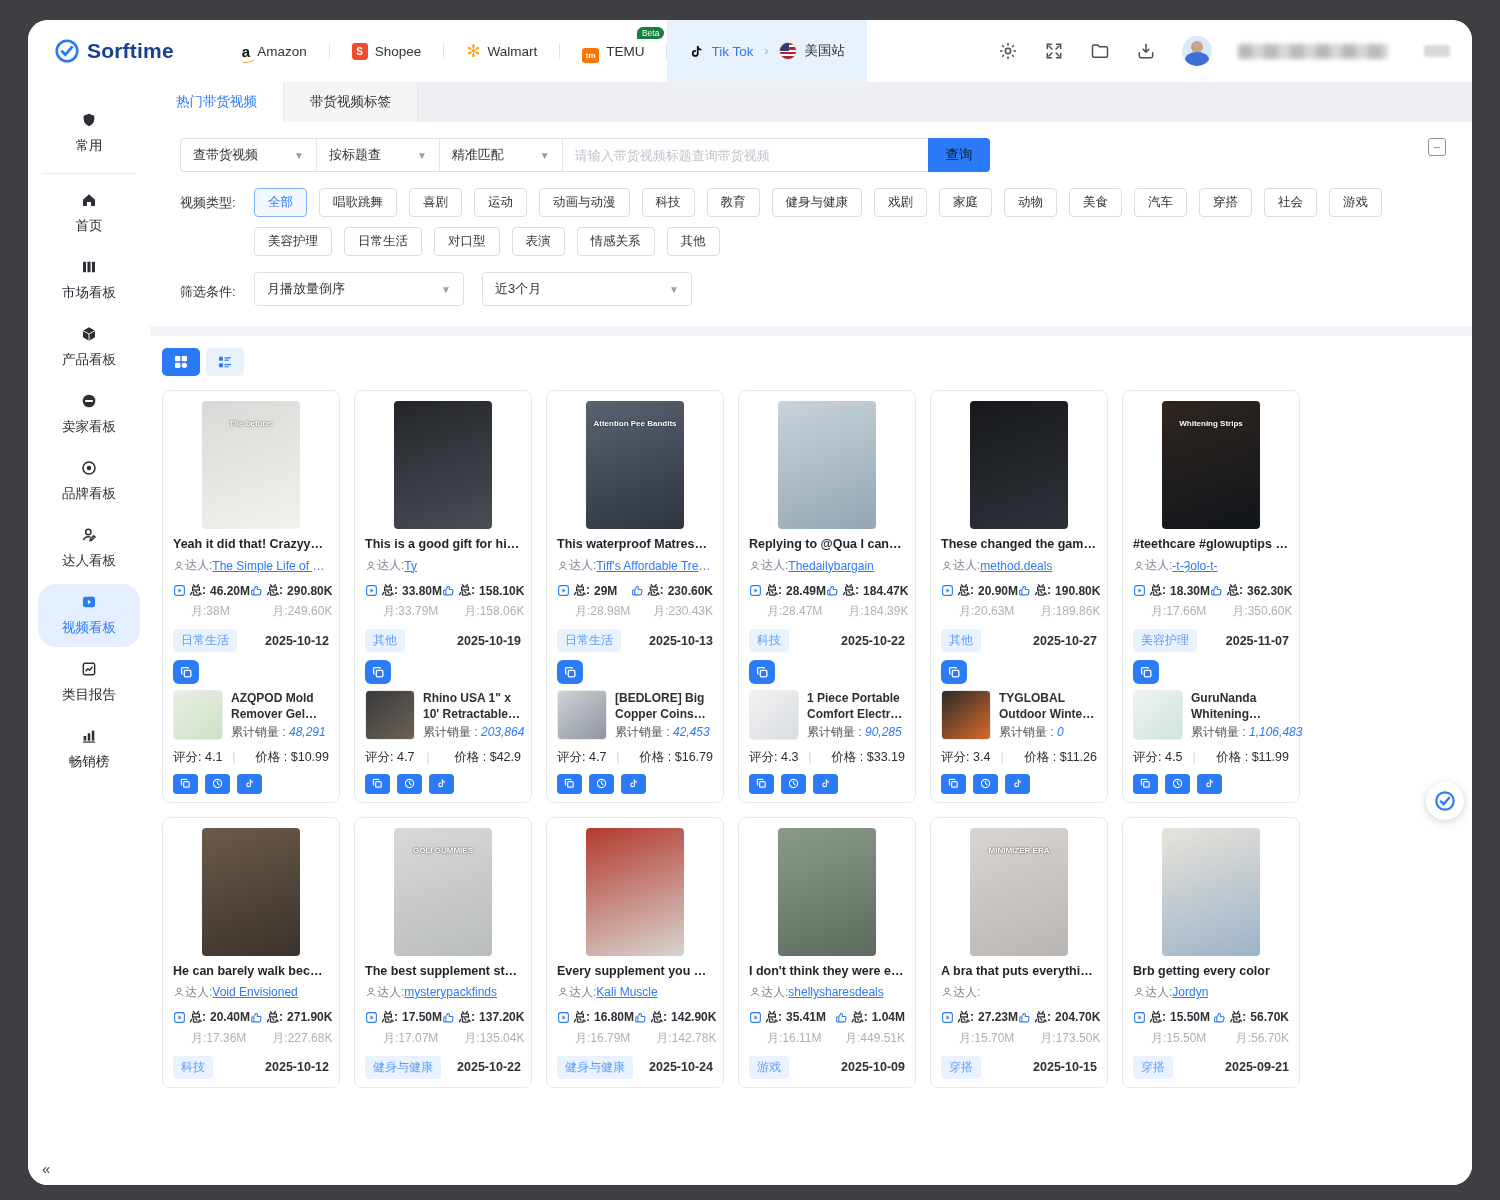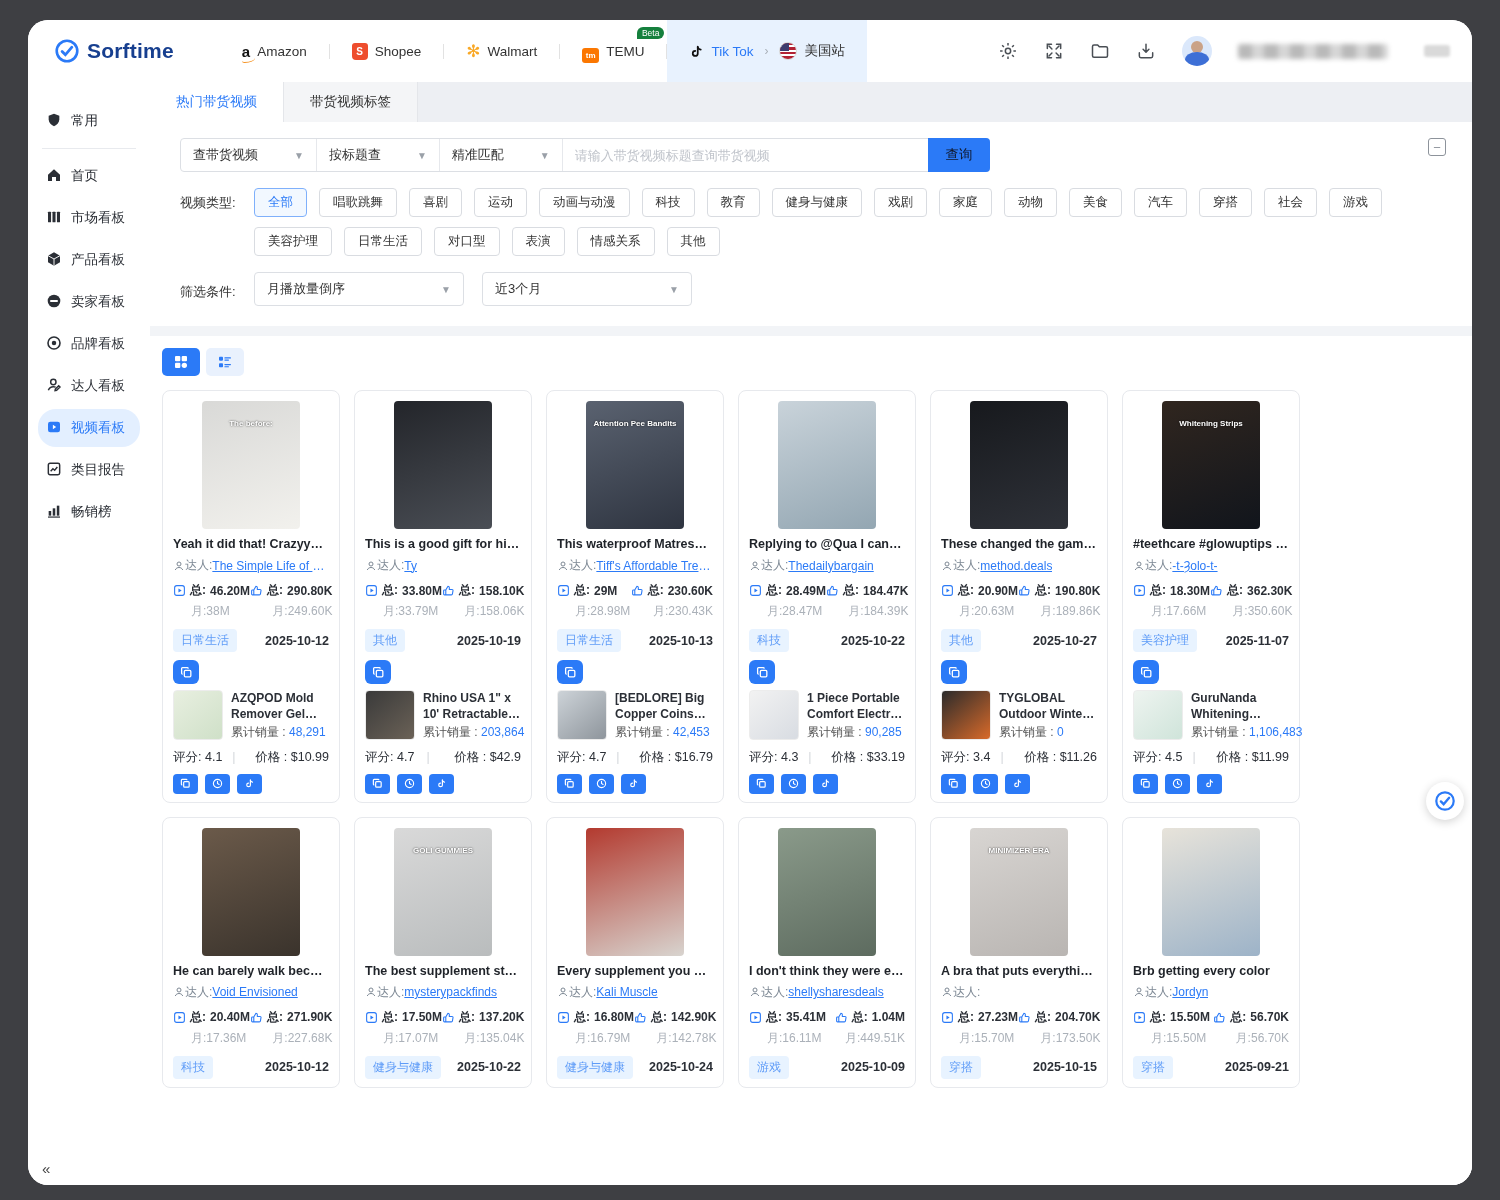--- a/index.html
+++ b/index.html
@@ -28,22 +28,22 @@
   .hicon { width:20px; height:20px; color:#4a4f55; cursor:pointer; }
   .avatar { width:30px; height:30px; border-radius:50%; background:#dbe8fb; overflow:hidden; position:relative; }
   .avatar:before { content:""; position:absolute; left:9px; top:5px; width:12px; height:12px; border-radius:50%; background:#caa287; }
   .avatar:after { content:""; position:absolute; left:3px; top:16px; width:24px; height:16px; border-radius:50% 50% 0 0; background:#3d6fd6; }
   .blurname { width:150px; height:15px; border-radius:3px; background:repeating-linear-gradient(90deg,#b9b9b9 0 14px,#d6d6d6 14px 26px); filter:blur(2.5px); }
   .blurdot { width:26px; height:12px; border-radius:3px; background:#d9d9d9; filter:blur(1.5px); margin-left:10px;}
 
   
   .bodyrow { display:flex; height:1103px; }
   .sidebar { width:122px; background:#fff; padding:16px 10px 0 10px; position:relative; flex:none; }
-  .side-item { display:flex; align-items:flex-start; gap:9px; padding:10px 8px; margin:4px 0;
-    font-size:13.5px; color:#2b2f36; border-radius:18px; cursor:pointer; white-space:nowrap; }
+  .side-item { display:flex; align-items:center; gap:9px; padding:10px 8px; margin:4px 0;
+    font-size:13.5px; color:#2b2f36; border-radius:18px; cursor:pointer; white-space:nowrap;flex-direction:column; }
   .side-item .ic { width:16px; height:16px; color:#2b2f36; flex:none; }
   .side-item.active { background:#e3efff; color:#2b7af7; }
   .side-item.active .ic { color:#2b7af7; }
   .side-divider { height:1px; background:#e8eaee; margin:8px 4px; }
   .collapse-btn { position:absolute; bottom:8px; left:14px; font-size:15px; color:#444; cursor:pointer; letter-spacing:-2px;}
 
   .main { flex:1; background:#f2f4f7; display:flex; flex-direction:column; overflow:hidden; }
 
   
   .tabstrip { display:flex; background:#edeff3; flex:none; }
@@ -102,21 +102,21 @@
   .tag { background:#e8f3ff; color:#5f9cf8; font-size:12px; padding:3px 8px; border-radius:4px; }
   .cdate { font-size:12.5px; font-weight:bold; color:#2b2f36; }
   .copybtn { width:26px; height:24px; background:#2b7af7; border-radius:6px; margin-top:8px;
     display:flex; align-items:center; justify-content:center; color:#fff; cursor:pointer; }
   .copybtn .ic { width:13px; height:13px; }
   .prod { display:flex; gap:8px; margin-top:6px; }
   .pimg { width:50px; height:50px; border-radius:4px; border:1px solid #ececec; flex:none; cursor:pointer;}
   .pinfo { font-size:12px; color:#2b2f36; line-height:1.35; min-width:0; }
   .pname { display:-webkit-box; -webkit-line-clamp:2; -webkit-box-orient:vertical; overflow:hidden; font-weight:bold;}
   .psales { margin-top:2px; color:#555; white-space:nowrap;}
-  .psales b { color:#2b7af7; font-weight:normal; }
+  .psales b { color:#2b7af7; font-weight:normal;font-style:italic; }
   .rp-row { display:flex; align-items:center; margin-top:8px; font-size:12.5px; color:#2b2f36; }
   .rp-row .bar { color:#d5d8dc; margin:0 auto; }
   .rp-row .price { margin-left:auto; }
   .actions { display:flex; gap:7px; margin-top:8px; }
   .abtn { width:25px; height:20px; background:#2b7af7; border-radius:4px; display:flex; align-items:center; justify-content:center; color:#fff; cursor:pointer;}
   .abtn .ic { width:11px; height:11px; }
 
   .fab { position:absolute; right:8px; top:762px; width:38px; height:38px; border-radius:50%;
     background:#fff; box-shadow:0 2px 10px rgba(0,0,0,.18); display:flex; align-items:center; justify-content:center; cursor:pointer;}
   .fab svg { width:22px; height:22px; }

